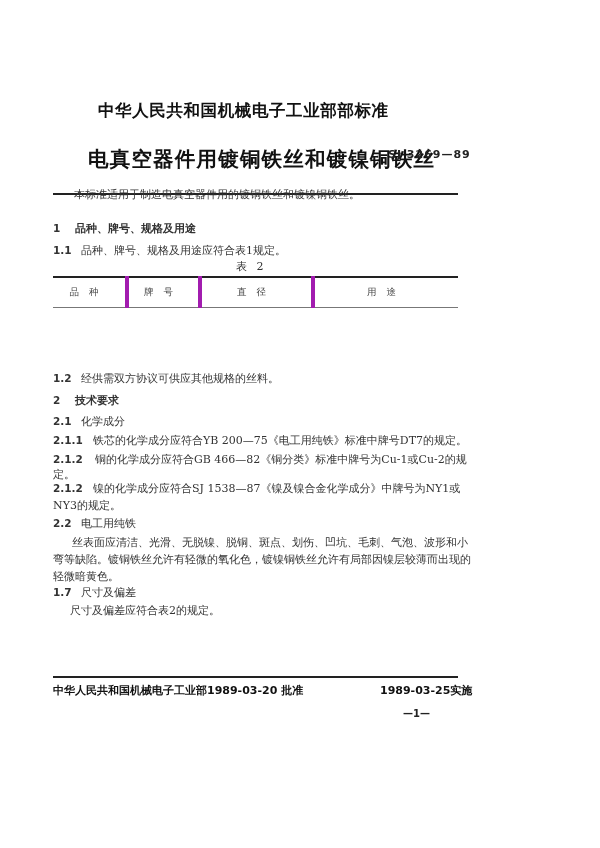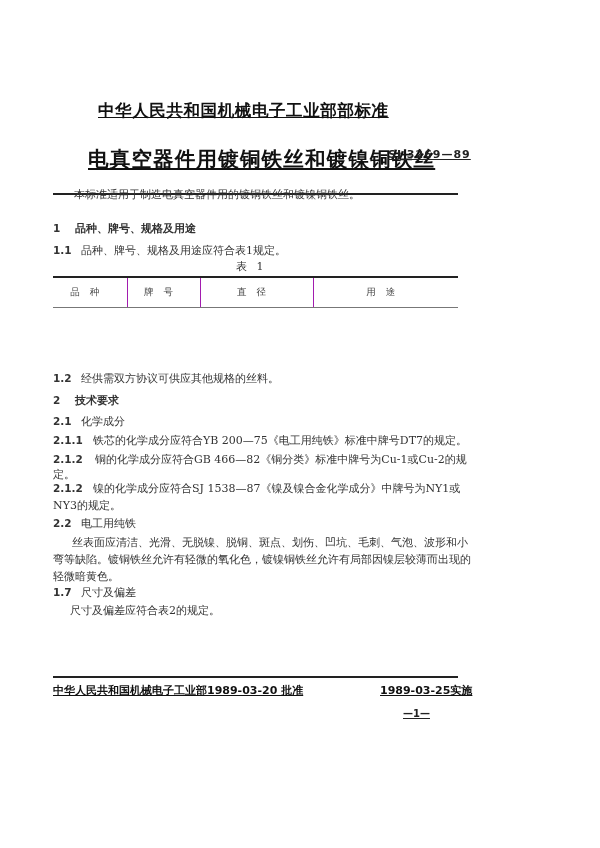--- a/index.html
+++ b/index.html
@@ -1,34 +1,34 @@
 <!DOCTYPE html>
 <html><head>
   <meta charset="utf-8">
   <style>
     html, body { margin: 0; padding: 0; }
     body {
       width: 600px; height: 848px; background: #ffffff; position: relative; overflow: hidden;
       font-family: "DejaVu Serif", "Liberation Serif", serif; color: #222;
     }
     .abs { position: absolute; white-space: nowrap; }
-    .sans { font-family: "DejaVu Sans", "Liberation Sans", sans-serif; text-decoration: underline; }
+    .sans { font-family: "DejaVu Sans", "Liberation Sans", sans-serif; }
     .ministry { left: 98px; top: 100px; font-size: 16.5px; font-weight: bold; letter-spacing: 0.6px; color: #111; }
     .title { left: 88px; top: 145px; font-size: 20.5px; font-weight: bold; letter-spacing: 1.2px; color: #111; }
     .code { left: 388px; top: 148px; font-size: 11px; font-weight: bold; letter-spacing: 1px; color: #222; }
     .rule { position: absolute; left: 53px; width: 405px; height: 2px; background: #222; }
     .body-text { font-size: 11px; color: #333; }
     .sec { font-weight: bold; }
     .num { font-family: "DejaVu Sans", "Liberation Sans", sans-serif; font-weight: bold; font-size: 10.5px; display: inline-block; }
     table.spec {
       position: absolute; left: 53px; top: 276px; width: 405px; border-collapse: collapse;
       font-size: 9.5px; color: #444;
     }
     table.spec th, table.spec td {
-      height: 29px; padding: 0 6px; border-left: 1px solid #888; border-right: 1px solid #a21caf;
+      height: 29px; padding: 0 6px; border-left: 1px solid #888; border-right: 4px solid #a21caf;
       border-bottom: 1px solid #777; font-weight: normal;
     }
     table.spec th { text-align: center; letter-spacing: 10px; font-size: 9.5px; }
     table.spec tr > *:first-child { border-left: none; }
     table.spec tr > *:last-child { border-right: none; }
     table.spec thead tr { border-top: 2px solid #222; }
     table.spec tbody tr:last-child td { border-bottom: 2px solid #222; }
     td.grade { font-family: "DejaVu Sans", "Liberation Sans", sans-serif; font-weight: bold; font-size: 9.5px; color: #333; }
     td.diam { text-align: center; font-size: 9px; }
     td.use { font-size: 9px; }
@@ -48,21 +48,21 @@
 <div class="abs body-text" style="left:74px; top:187px;">本标准适用于制造电真空器件用的镀铜铁丝和镀镍铜铁丝。</div>
 
 <div class="abs body-text sec" style="left:53px; top:221px;">
   <span class="num" style="width:22px;">1</span><span>品种、牌号、规格及用途</span>
 </div>
 
 <div class="abs body-text" style="left:53px; top:243px;">
   <span class="num" style="width:28px;">1.1</span><span>品种、牌号、规格及用途应符合表1规定。</span>
 </div>
 
-<div class="abs body-text" style="left:236px; top:259px; letter-spacing:3px;">表 1</div>
+<div class="abs body-text" style="left:236px; top:259px; letter-spacing:3px;">表 2</div>
 
 <table class="spec">
   <colgroup>
     <col style="width:74px">
       <col style="width:73px">
       <col style="width:113px">
       <col style="width:145px">
   </colgroup>
   <thead>
     <tr>

